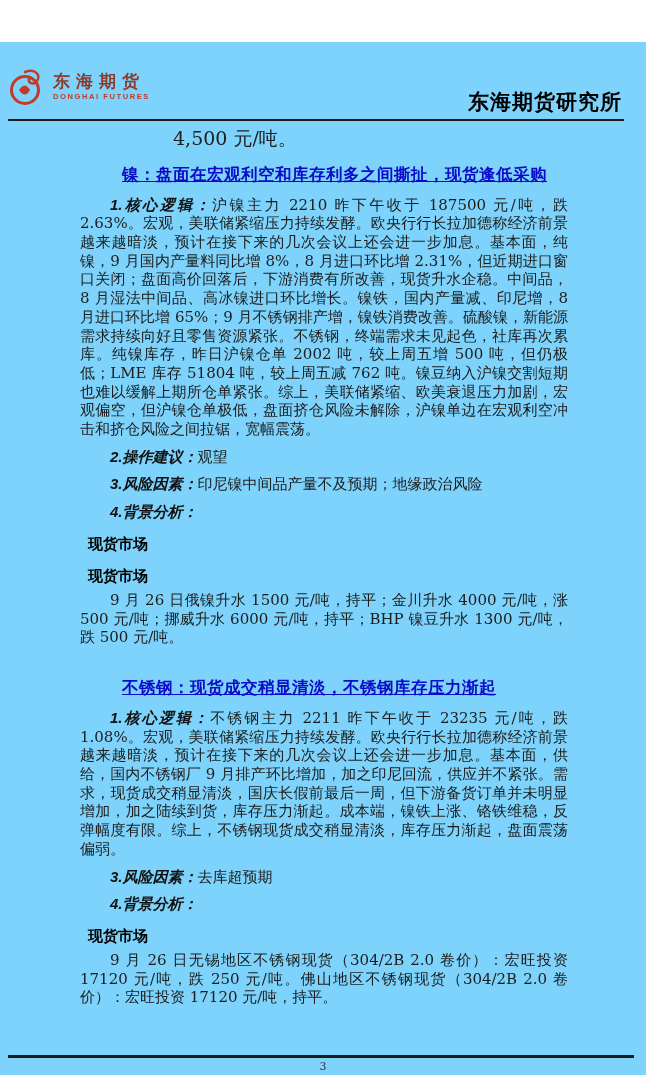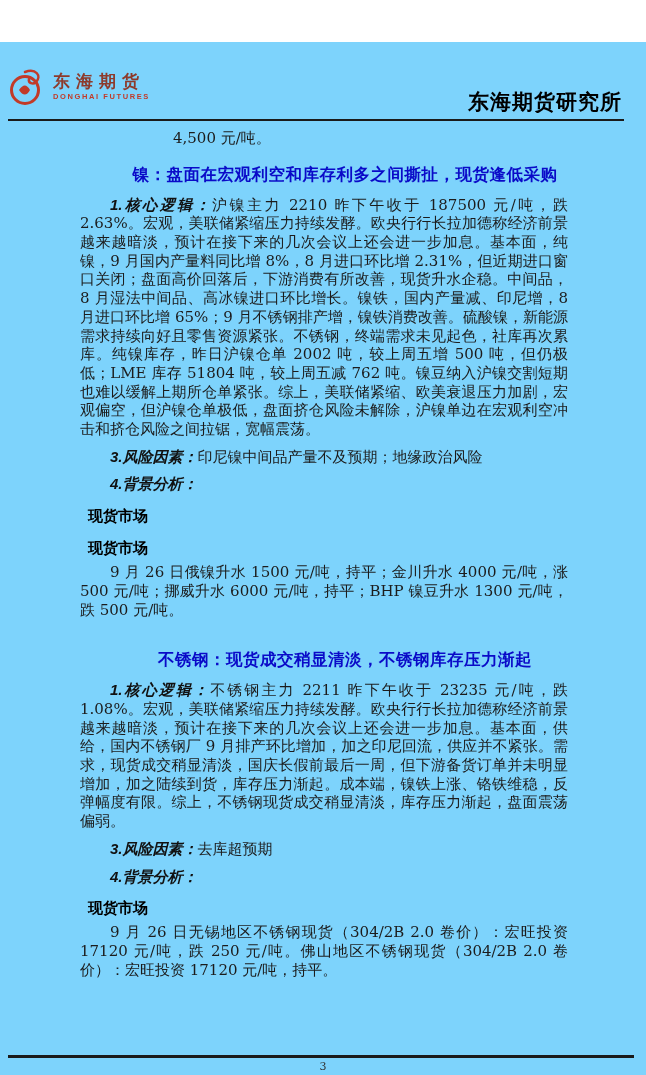--- a/index.html
+++ b/index.html
@@ -26,27 +26,26 @@
     font-weight:bold;font-size:7.5px;letter-spacing:1.6px;color:#c23a28;margin-top:3px;
   }
   .institute{
     position:absolute;right:0;bottom:2px;
     font-weight:bold;font-size:21px;color:#000;
     letter-spacing:1px;
   }
   .header-rule{position:absolute;top:77px;left:8px;right:22px;height:2px;background:#1a1a1a;}
   
   .content{position:absolute;top:87px;left:80px;width:488px;}
-  .leading-line{margin:0 0 16px 93px;font-size:15px;line-height:18.6px;}
+  .leading-line{margin:0 0 16px 93px;font-size:19px;line-height:18.6px;}
   .sec-title{
     margin:14px 0 10px 0;
     padding-left:42px;
-    text-align:center;
     font-weight:bold;font-size:16.5px;letter-spacing:0.5px;
-    color:#0a0ac8;
+    color:#0a0ac8;text-decoration:underline;
     font-family:"Liberation Sans","DejaVu Sans",sans-serif;
   }
   p.body-para{
     margin:0 0 6px 0;
     font-size:15px;line-height:18.7px;
     text-align:justify;text-indent:2em;
   }
   .lbl{
     font-family:"Liberation Sans","DejaVu Sans",sans-serif;
     font-weight:bold;color:#111;font-style:italic;
@@ -91,20 +90,21 @@
   <div class="header-rule"></div>
 
   <div class="content">
 
     <p class="leading-line">4,500 元/吨。</p>
 
     <div class="sec-title">镍：盘面在宏观利空和库存利多之间撕扯，现货逢低采购</div>
 
     <p class="body-para"><span class="lbl">1.核心逻辑：</span><span>沪镍主力 2210 昨下午收于 187500 元/吨，跌 2.63%。宏观，美联储紧缩压力持续发酵。欧央行行长拉加德称经济前景越来越暗淡，预计在接下来的几次会议上还会进一步加息。基本面，纯镍，9 月国内产量料同比增 8%，8 月进口环比增 2.31%，但近期进口窗口关闭；盘面高价回落后，下游消费有所改善，现货升水企稳。中间品，8 月湿法中间品、高冰镍进口环比增长。镍铁，国内产量减、印尼增，8 月进口环比增 65%；9 月不锈钢排产增，镍铁消费改善。硫酸镍，新能源需求持续向好且零售资源紧张。不锈钢，终端需求未见起色，社库再次累库。纯镍库存，昨日沪镍仓单 2002 吨，较上周五增 500 吨，但仍极低；LME 库存 51804 吨，较上周五减 762 吨。镍豆纳入沪镍交割短期也难以缓解上期所仓单紧张。综上，美联储紧缩、欧美衰退压力加剧，宏观偏空，但沪镍仓单极低，盘面挤仓风险未解除，沪镍单边在宏观利空冲击和挤仓风险之间拉锯，宽幅震荡。</span></p>
 
+    <div class="item-line"><span class="lbl">2.操作建议：</span><span>观望</span></div>
 
     <div class="item-line"><span class="lbl">3.风险因素：</span><span>印尼镍中间品产量不及预期；地缘政治风险</span></div>
 
     <div class="item-line"><span class="lbl">4.背景分析：</span></div>
 
     <div class="subhead">现货市场</div>
 
     <div class="subhead">现货市场</div>
     <p class="body-para">9 月 26 日俄镍升水 1500 元/吨，持平；金川升水 4000 元/吨，涨 500 元/吨；挪威升水 6000 元/吨，持平；BHP 镍豆升水 1300 元/吨，跌 500 元/吨。</p>
 

